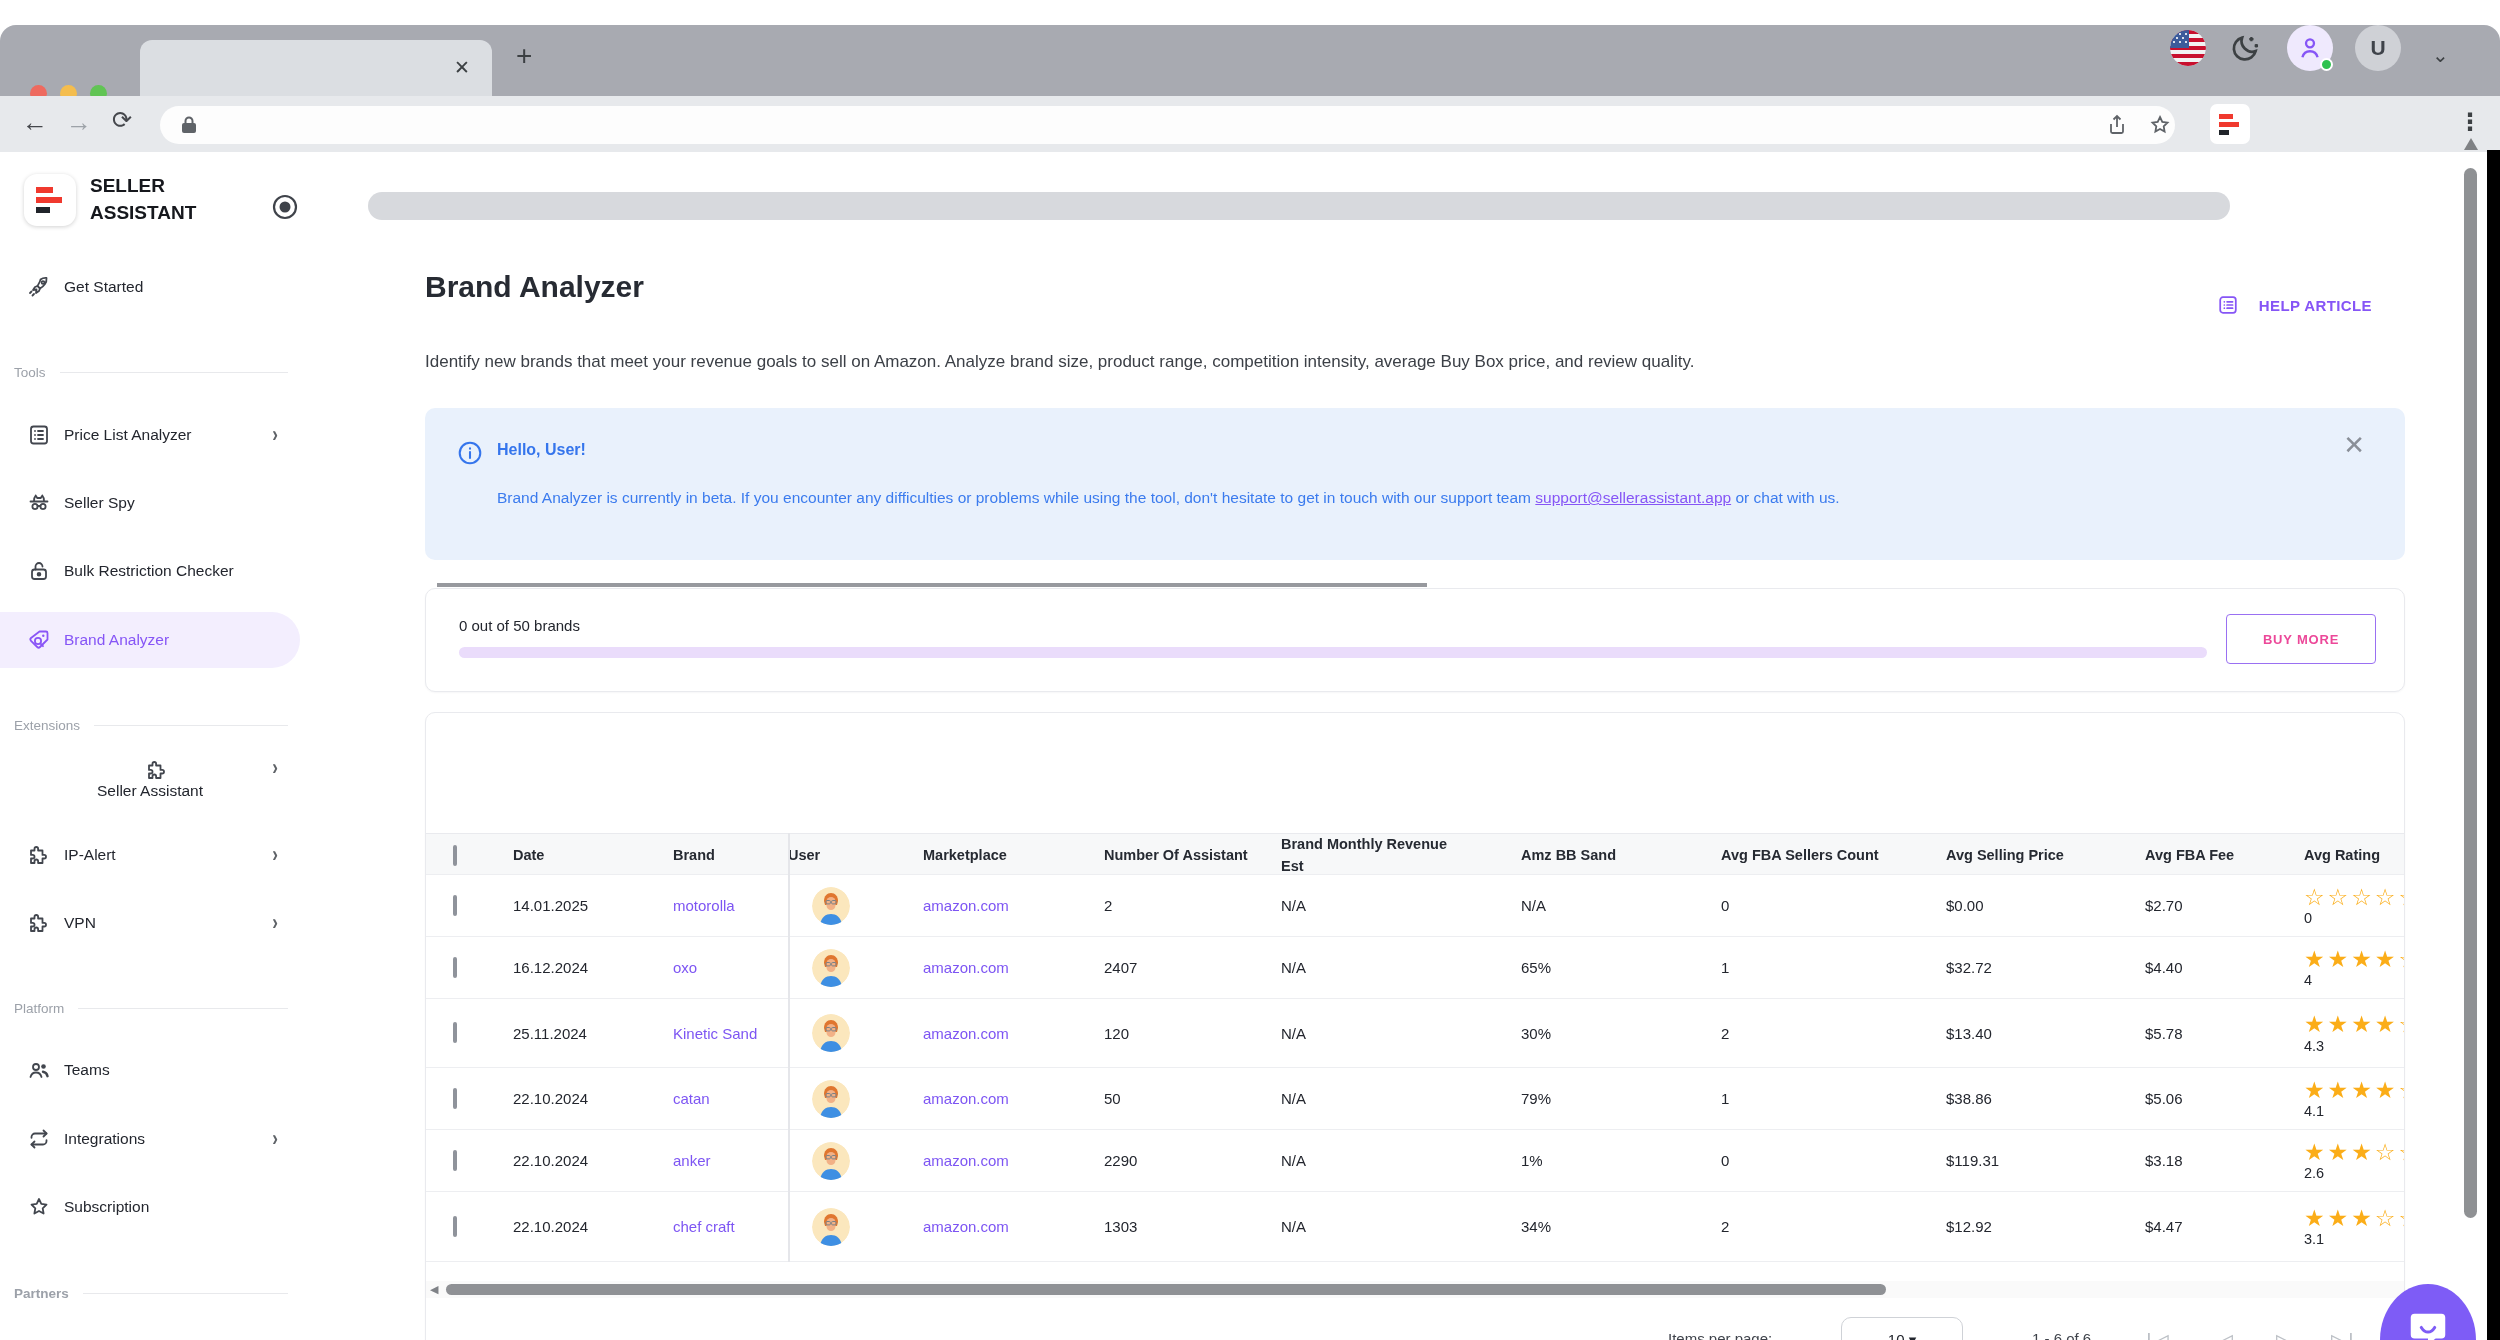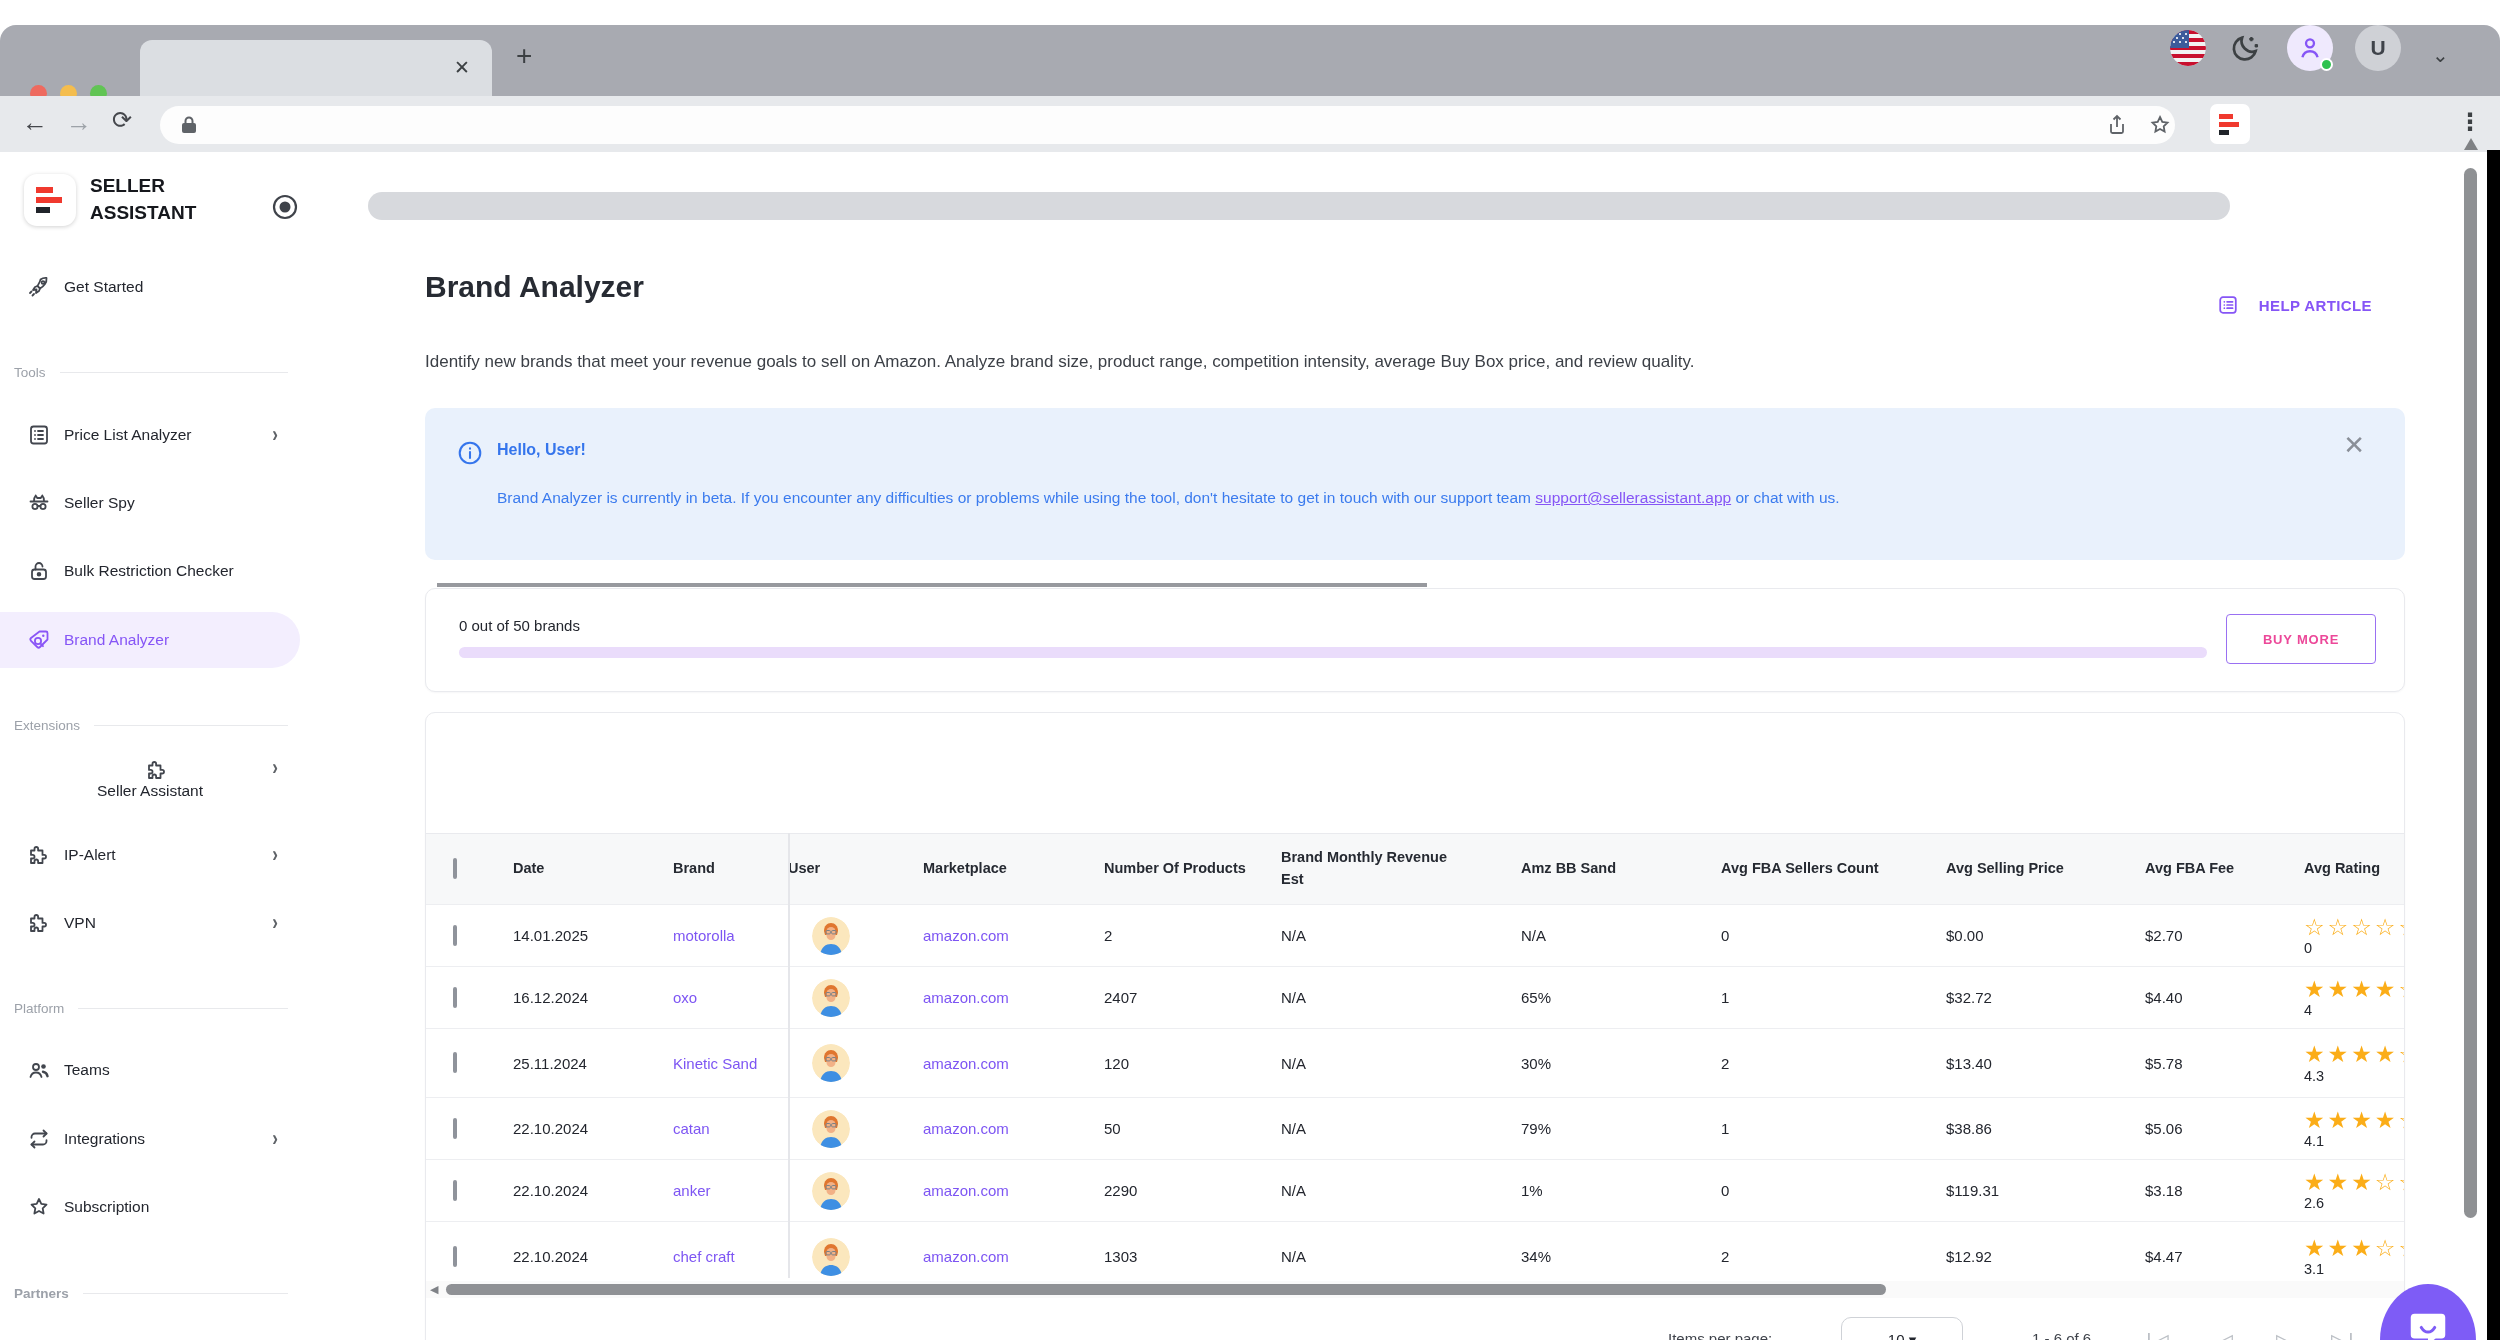--- a/index.html
+++ b/index.html
@@ -65,21 +65,21 @@
     border-radius:4px; background:#fff; color:#ec4899; font-size:13px; font-weight:700; letter-spacing:.8px;
     display:flex; align-items:center; justify-content:center; cursor:pointer; }
 
   
   #add-brand { position:absolute; left:1653px; top:34px; width:294px; height:54px; background:#8a55f7;
     border:none; border-radius:9px; color:#fff; font-size:15px; font-weight:700; letter-spacing:.6px;
     cursor:pointer; font-family:inherit; }
   #grid { position:absolute; left:0; top:120px; width:1978px; overflow:hidden; }
   .trow { display:grid; grid-template-columns:87px 160px 115px 135px 181px 177px 240px 200px 225px 199px 159px 160px;
     align-items:center; border-bottom:1px solid #edeef1; position:relative; }
-  .trow.head { background:#f7f8f9; border-top:1px solid #e9eaee; height:72px; }
+  .trow.head { background:#f7f8f9; border-top:1px solid #e9eaee; height:42px; }
   .hcell { font-size:14.5px; color:#262a32; font-weight:600; line-height:1.5; }
   .cell { font-size:15px; color:#23262e; }
   .cb { width:19px; height:19px; border:2px solid #8f939b; border-radius:5px; background:#fff;
     margin-left:27px; cursor:pointer; }
   .purple-link { color:#7d55f3; cursor:pointer; }
   .vdiv { position:absolute; left:362px; top:0; width:2px; background:#e5e6ea; }
   .stars { font-size:23px; color:#fbad18; letter-spacing:3px; white-space:nowrap; line-height:1.1; }
   .rating-num { font-size:14.5px; color:#23262e; }
   .avatar { width:38px; height:38px; border-radius:50%; margin-left:24px; display:block; }
 
@@ -381,21 +381,21 @@
 <div class="scroll-hint" style="left:437px;top:715px;width:984px"></div>
 
 <div class="card" style="top:712px;height:716px">
   <div id="grid">
       <div class="trow head">
         <div><span class="cb"></span></div>
         <div class="hcell" style="max-width: 100px;">Date</div>
         <div class="hcell" style="max-width: 110px;">Brand</div>
         <div class="hcell" style="max-width: 90px;">User</div>
         <div class="hcell" style="max-width: 140px;">Marketplace</div>
-        <div class="hcell" style="max-width: 150px;">Number Of Products</div>
+        <div class="hcell" style="max-width: 150px;">Number Of Assistant</div>
         <div class="hcell" style="max-width: 190px;">Brand Monthly Revenue Est</div>
         <div class="hcell" style="max-width: 160px;">Amz BB Sand</div>
         <div class="hcell" style="max-width: 160px;">Avg FBA Sellers Count</div>
         <div class="hcell" style="max-width: 150px;">Avg Selling Price</div>
         <div class="hcell" style="max-width: 130px;">Avg FBA Fee</div>
         <div class="hcell" style="max-width: 130px;">Avg Rating</div>
       </div>
       <div class="trow" style="height: 62px;">
         <div><span class="cb"></span></div>
         <div class="cell">14.01.2025</div>

